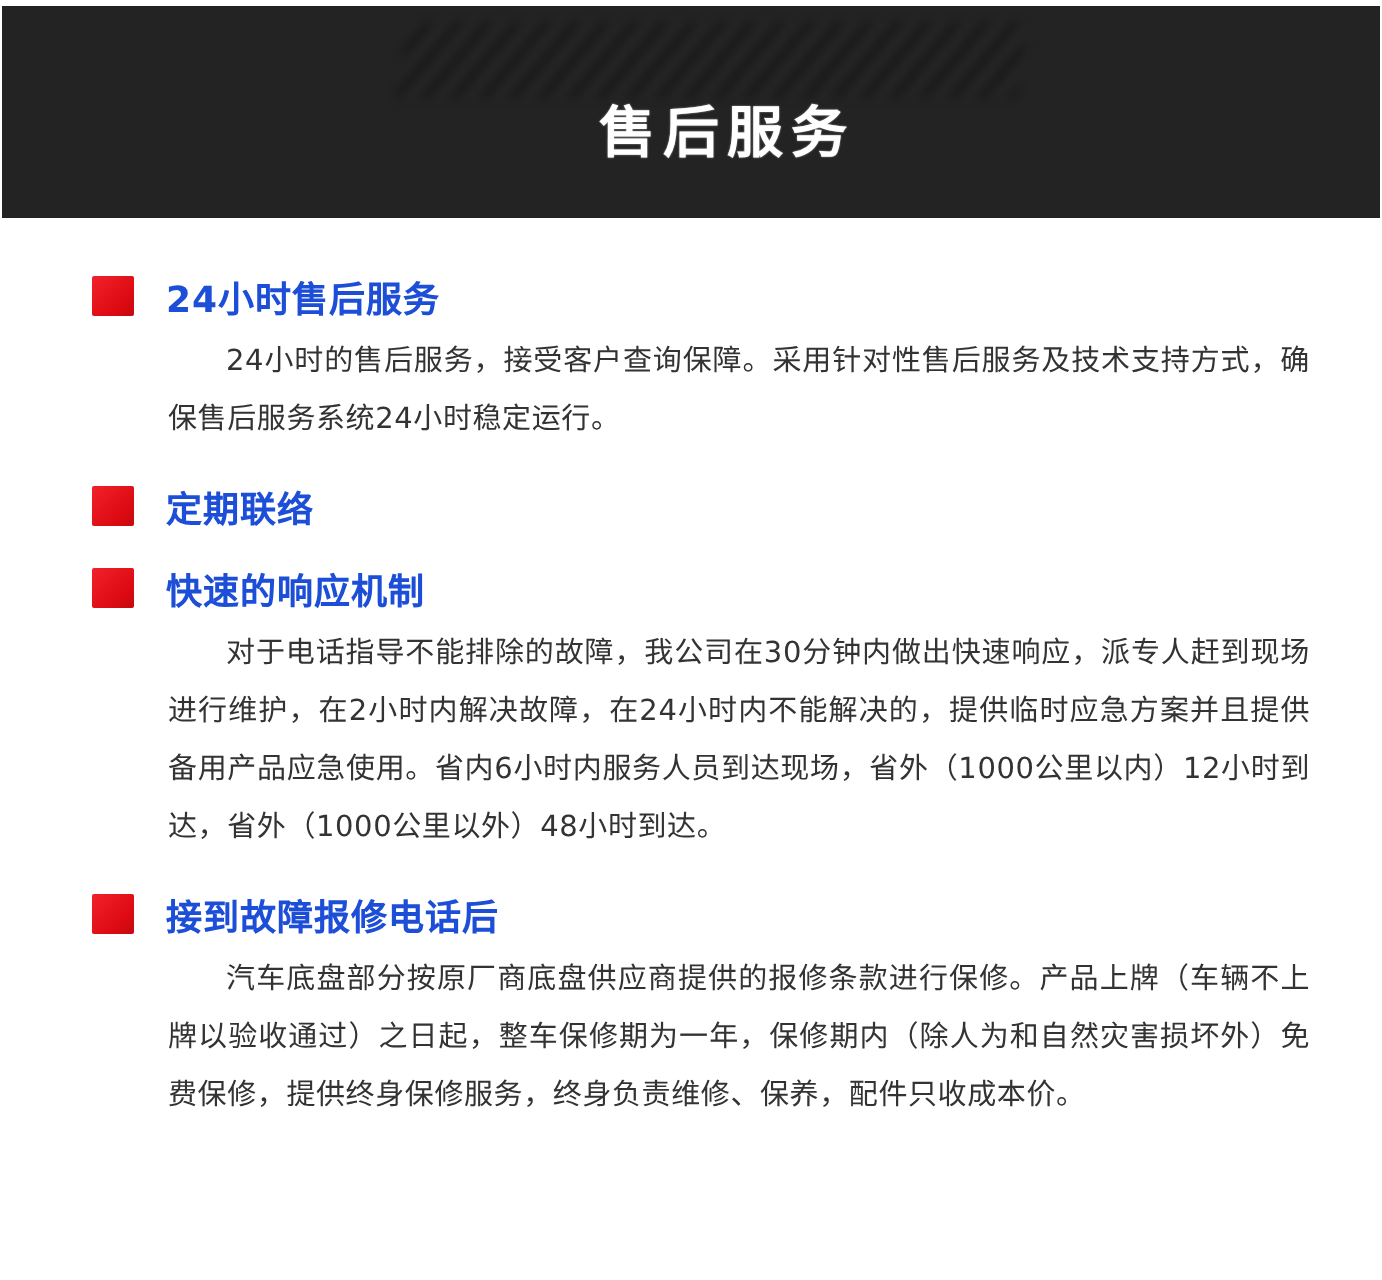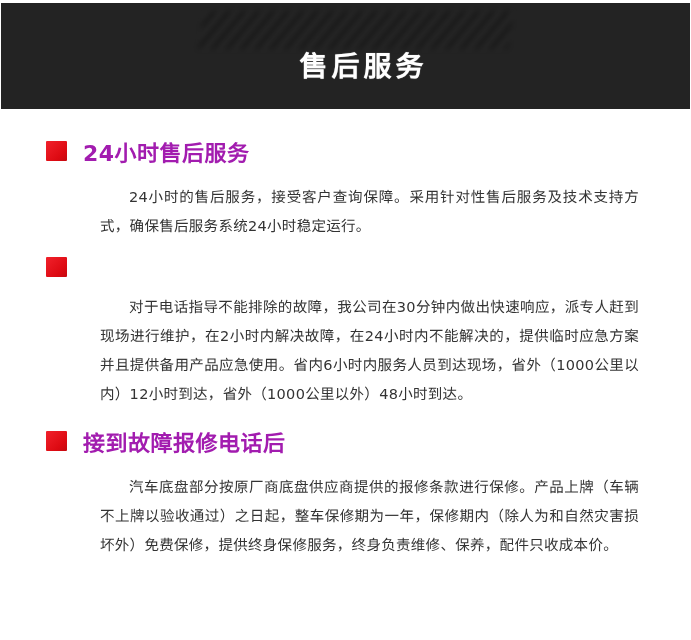--- a/index.html
+++ b/index.html
@@ -65,27 +65,27 @@
   }
   .bullet {
     width: 21px;
     height: 20px;
     background: linear-gradient(135deg, #f1212b 0%, #dd0a12 70%, #c40910 100%);
     border-radius: 1px;
     margin-right: 16px;
     flex: 0 0 auto;
   }
   .heading-label {
-    font-size: 22px;
+    font-size: 18px;
     font-weight: bold;
-    color: #a21caf;
+    color: #1d4ed8;
     letter-spacing: 0.5px;
   }
   .section-paragraphs p {
-    margin: 16px;
+    margin: 0;
     padding-left: 38px;
     text-indent: 2em;
     font-size: 14.5px;
     line-height: 29px;
     color: #333333;
     text-align: justify;
     letter-spacing: 0.3px;
   }
 </style>
 </head>
@@ -103,25 +103,30 @@
     <div class="section-heading">
       <span class="bullet"></span>
       <span class="heading-label">24小时售后服务</span>
     </div>
     <div class="section-paragraphs">
           <p>24小时的售后服务，接受客户查询保障。采用针对性售后服务及技术支持方式，确保售后服务系统24小时稳定运行。</p>
         </div>
   </div>
 
   <div class="section">
+    <div class="section-heading">
+      <span class="bullet"></span>
+      <span class="heading-label">定期联络</span>
+    </div>
   </div>
 
   <div class="section">
     <div class="section-heading">
       <span class="bullet"></span>
+      <span class="heading-label">快速的响应机制</span>
     </div>
     <div class="section-paragraphs">
           <p>对于电话指导不能排除的故障，我公司在30分钟内做出快速响应，派专人赶到现场进行维护，在2小时内解决故障，在24小时内不能解决的，提供临时应急方案并且提供备用产品应急使用。省内6小时内服务人员到达现场，省外（1000公里以内）12小时到达，省外（1000公里以外）48小时到达。</p>
         </div>
   </div>
 
   <div class="section">
     <div class="section-heading">
       <span class="bullet"></span>
       <span class="heading-label">接到故障报修电话后</span>

